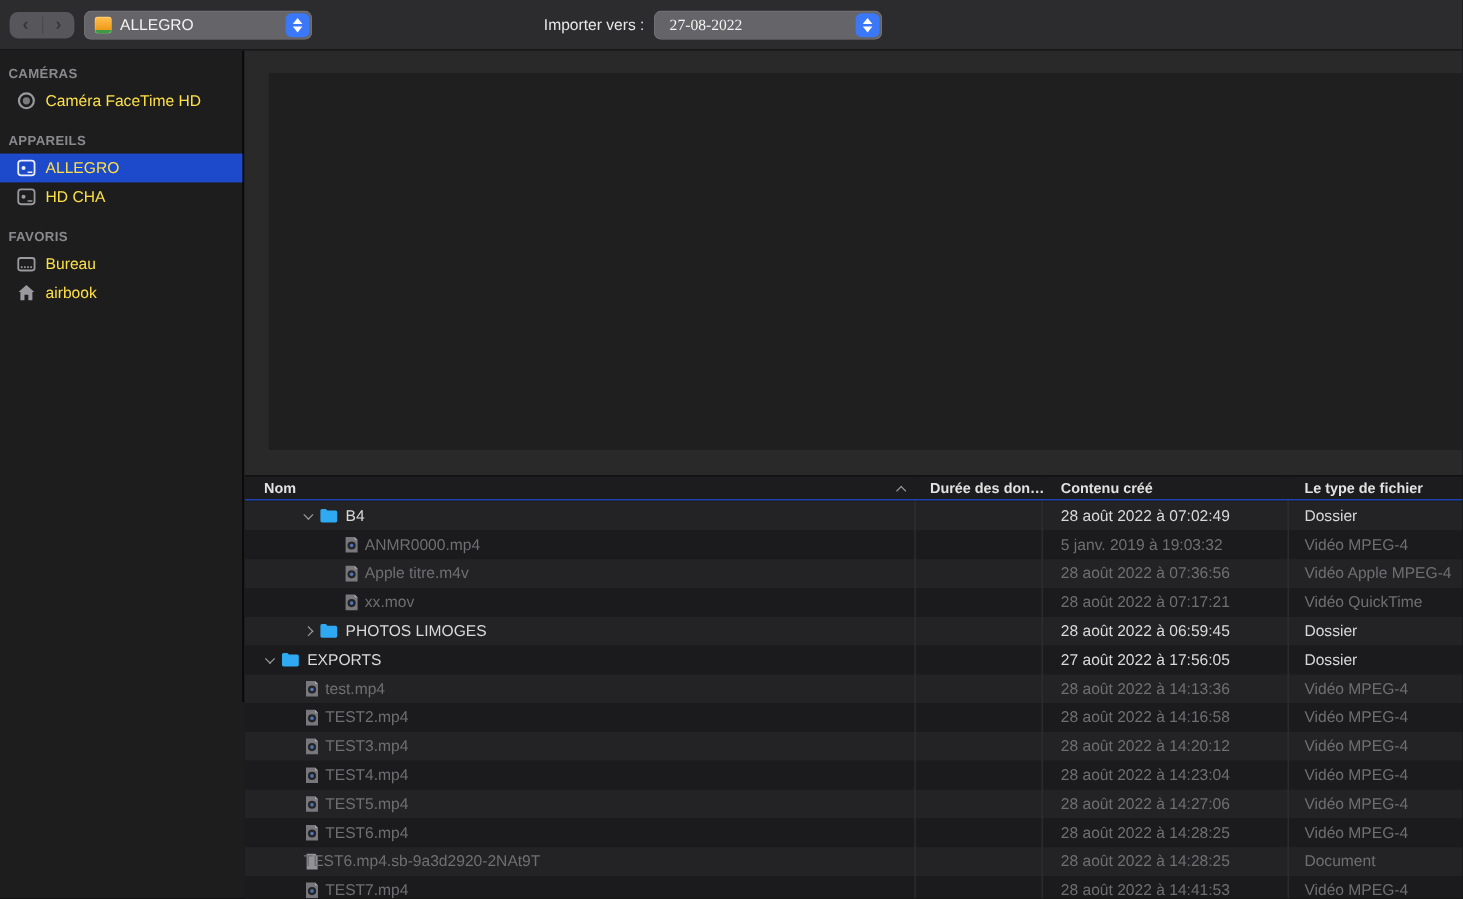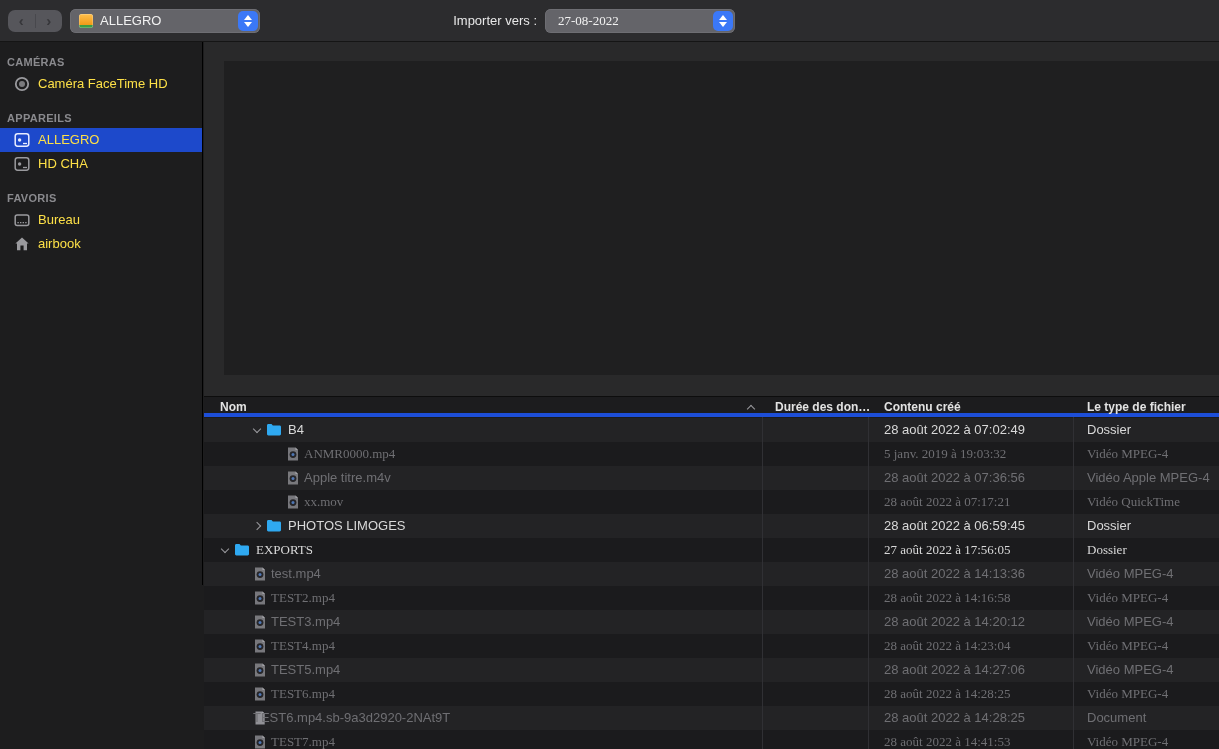--- a/index.html
+++ b/index.html
@@ -76,38 +76,38 @@
   #preview-inner {
     position:absolute; left:20px; top:19px; right:0; height:314px; background:#1f1f20;
   }
   
   #file-table {
     position:absolute; left:0; top:354px; width:1015px; height:353px;
     background:#1b1b1d; overflow:hidden;
   }
   #table-header {
     position:absolute; left:0; top:0; width:1015px; height:21px;
-    background:#1c1c1e; border-top:1px solid #0d0d0d; border-bottom:4px solid #1d4ed8;
+    background:#1c1c1e; border-top:1px solid #0d0d0d; border-bottom:1px solid #1d4ed8;
     z-index:3;
     text-align:right;
   }
   .hdr-cell {
     position:absolute; top:0; line-height:20px; color:#e2e2e2;
     font-size:12px; font-weight:bold; white-space:nowrap;
   }
   .sort-caret {
     position:absolute; top:9px; width:6px; height:6px;
     border-left:1.6px solid #9a9a9e; border-top:1.6px solid #9a9a9e;
     transform:rotate(45deg);
   }
   .col-sep { position:absolute; top:0; bottom:0; width:1px; background:#303034; z-index:2; }
   #table-body { position:absolute; left:0; top:22px; width:984px; bottom:0; }
   .row { position:relative; width:1015px; height:24px; }
   .row.light { background:#232325; }
-  .row.dark  { background:#1b1b1d;font-family:Liberation Serif, serif; }
+  .row.dark  { background:#1b1b1d; }
   .cell {
     position:absolute; top:0; line-height:24px; font-size:13px; white-space:nowrap;
   }
   .row .bright { color:#d9d9d9; }
   .row .dim    { color:#6f6f73; }
   .tri {
     position:absolute; top:9px; width:6px; height:6px;
     border-right:1.6px solid #9a9a9e; border-bottom:1.6px solid #9a9a9e;
   }
   .tri.down  { transform:rotate(45deg); margin-top:-1px; }

